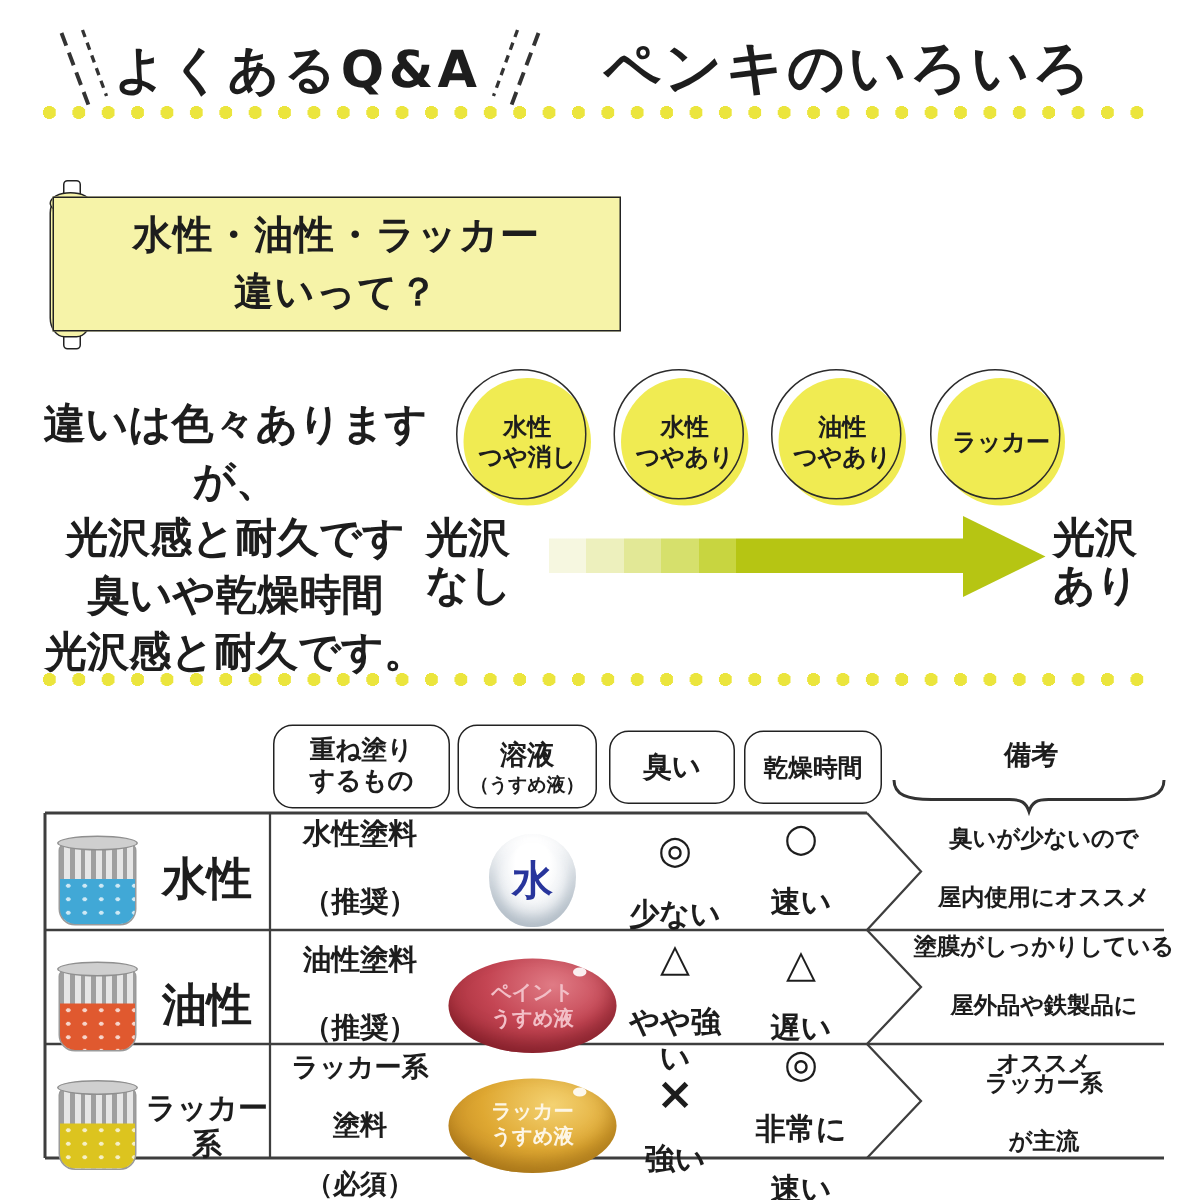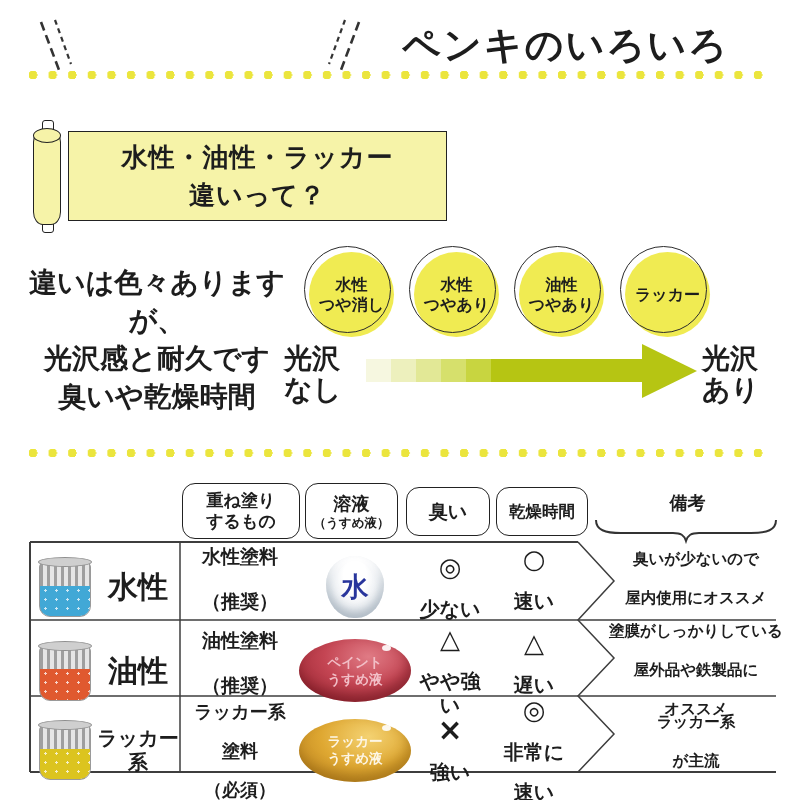--- a/index.html
+++ b/index.html
@@ -17,21 +17,21 @@
            background-size:19.6px 10px;}
   .dotline.one{top:70px;} .dotline.two{top:448px;}
 
   
   .roll{position:absolute;left:33px;top:129px;width:26px;height:94px;background:#f6f3a8;
         border:1.7px solid #222;border-radius:10px/13px;}
   .roll::before{content:"";position:absolute;left:-1px;right:-1px;top:-2px;height:13px;
         background:#f6f3a8;border:1.6px solid #222;border-radius:50%;}
   .knob{position:absolute;left:42px;width:10px;height:10px;background:#fff;border:1.6px solid #222;border-radius:3px;}
   .knob.t{top:120px;} .knob.b{top:221px;}
-  .bannerrect{position:absolute;left:68px;top:131px;width:377px;height:88px;background:#f6f3a8;
+  .bannerrect{position:absolute;left:35px;top:131px;width:377px;height:88px;background:#f6f3a8;
         border:1.7px solid #222;display:flex;flex-direction:column;align-items:center;justify-content:center;
         font-size:26px;line-height:38px;text-align:center;letter-spacing:1px;}
 
   
   .intro{position:absolute;left:28px;top:264px;width:258px;text-align:center;font-size:28px;line-height:38px;}
 
   
   .gcircle{position:absolute;top:252px;width:85px;height:85px;border-radius:50%;background:#f0eb52;
         display:flex;flex-direction:column;align-items:center;justify-content:center;
         font-size:16px;line-height:20px;text-align:center;}
@@ -107,39 +107,41 @@
 </style>
 </head>
 <body>
 
 <div id="page">
 
   <svg class="slashes l" viewBox="0 0 40 56">
     <line x1="7" y1="4" x2="25" y2="52" stroke="#333" stroke-width="2.6" stroke-dasharray="9 5"></line>
     <line x1="21" y1="2" x2="37" y2="46" stroke="#333" stroke-width="2.2" stroke-dasharray="5 4"></line>
   </svg>
+  <div class="title-left">よくあるQ&amp;A</div>
   <svg class="slashes r" viewBox="0 0 40 56">
     <line x1="33" y1="4" x2="15" y2="52" stroke="#333" stroke-width="2.6" stroke-dasharray="9 5"></line>
     <line x1="19" y1="2" x2="3" y2="46" stroke="#333" stroke-width="2.2" stroke-dasharray="5 4"></line>
   </svg>
   <div class="title-right">ペンキのいろいろ</div>
   <div class="dotline one"></div>
 
   <div class="knob t"></div>
   <div class="knob b"></div>
   <div class="roll"></div>
   <div class="bannerrect">
     <span>水性・油性・ラッカー</span>
     <span>違いって？</span>
   </div>
 
   <div class="intro">
     <div>違いは色々ありますが、</div>
     <div>光沢感と耐久です</div>
     <div>臭いや乾燥時間</div>
+    <div>光沢感と耐久です。</div>
   </div>
 
   <div class="gcircle gc0">
     <span>水性</span>
     <span>つや消し</span>
   </div>
   <div class="gcircle gc1">
     <span>水性</span>
     <span>つやあり</span>
   </div>

